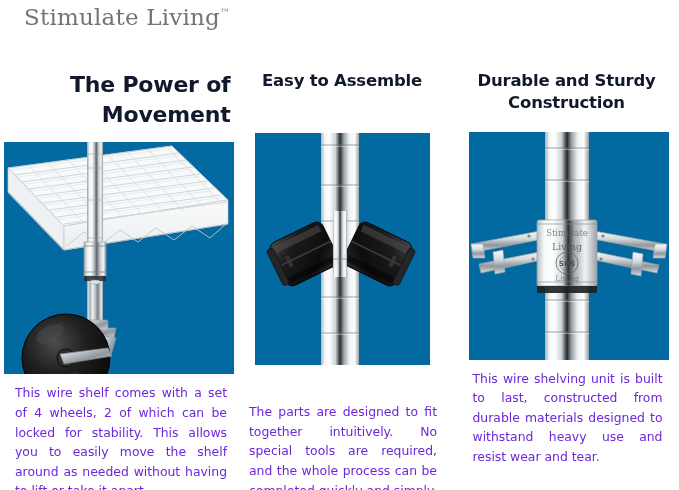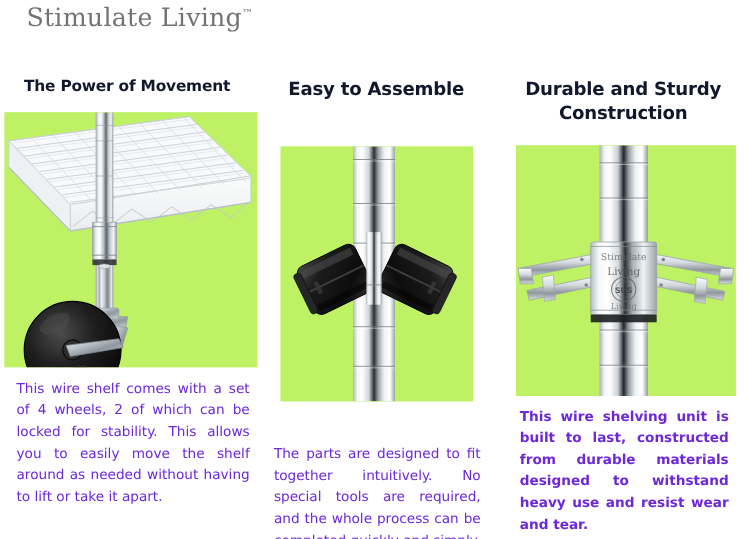--- a/index.html
+++ b/index.html
@@ -54,47 +54,47 @@
   .col-head {
     font-family: "DejaVu Sans", sans-serif;
     font-weight: bold;
     font-size: 16.5px;
     line-height: 1.35;
     color: #12182c;
     text-align: center;
     width: 100%;
     letter-spacing: -0.2px;
   }
-  .col-1 .col-head { text-align: center; padding-left: 1px; font-size: 14px;}
+  .col-1 .col-head { text-align: right; padding-left: 1px; font-size: 22px;}
   .col-2 .col-head { padding-right: 6px; }
   .col-3 .col-head { padding-left: 8px; padding-right: 4px; }
 
   
   .figure {
     position: relative;
     overflow: hidden;
-    background: #bef264;
+    background: #0369a1;
   }
   .fig-1 { width: 230px; height: 232px; margin-top: 13px; margin-left: 8px;}
   .fig-2 { width: 175px; height: 232px; margin-top: 13px; margin-left: -6px;}
   .fig-3 { width: 200px; height: 228px; margin-top: 17px; margin-left: 8px;}
 
   
   .col-body {
     font-family: "DejaVu Sans", sans-serif;
     font-size: 12.4px;
     line-height: 19.6px;
     color: #6d28d9;
     text-align: justify;
     text-justify: inter-word;
     box-sizing: border-box;
   }
   .col-1 .col-body { width: 212px; margin-left: 12px; margin-top: 9px;}
   .col-2 .col-body { width: 188px; margin-left: -4px; margin-top: 9px;}
-  .col-3 .col-body { width: 190px; margin-left: 6px; margin-top: 9px; font-weight: bold;}
+  .col-3 .col-body { width: 190px; margin-left: 6px; margin-top: 9px;}
 
   
   svg { display: block; }
 </style>
 </head>
 <body>
 
 <div class="brand">
   <span>Stimulate Living</span><span class="tm">™</span>
 </div>

